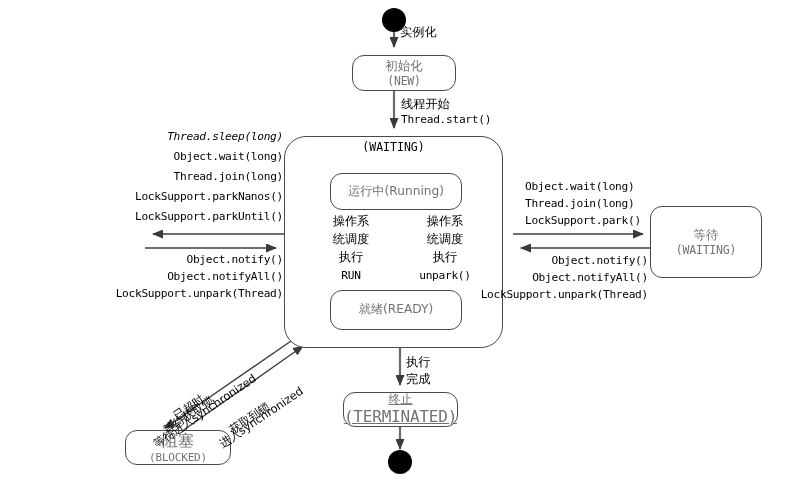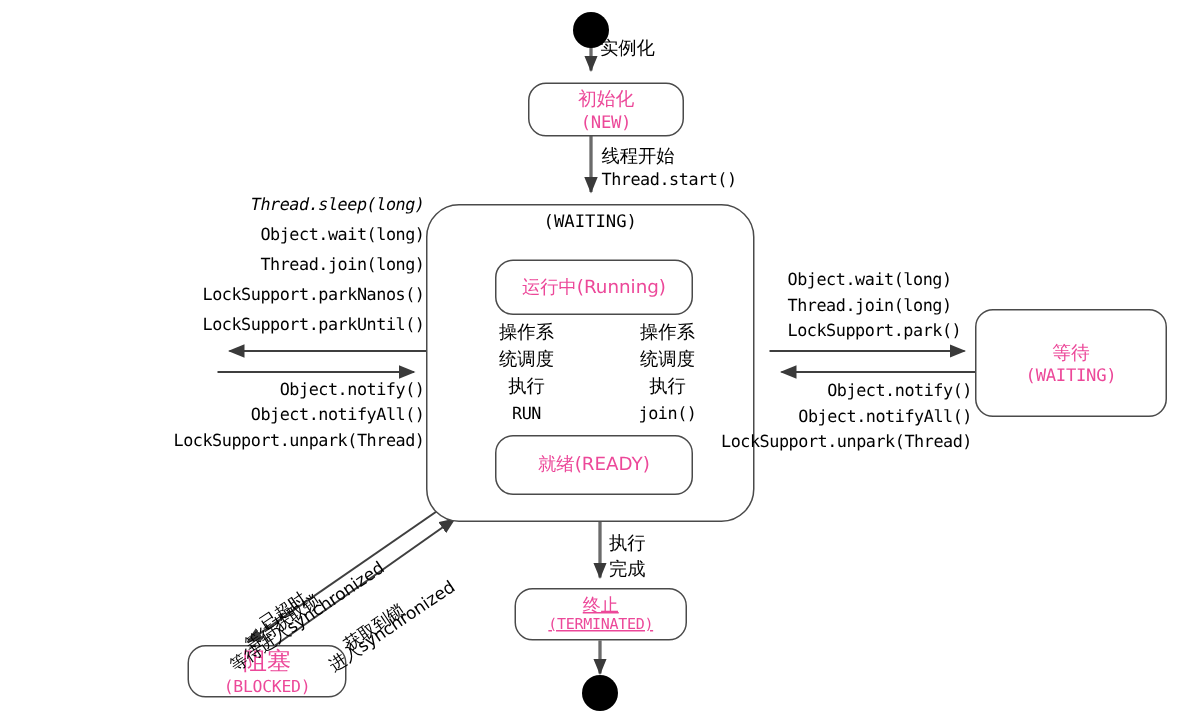--- a/index.html
+++ b/index.html
@@ -28,21 +28,21 @@
     position: absolute;
     box-sizing: border-box;
     border: 1.1px solid #4a4a4a;
     border-radius: 12px;
     background: #ffffff;
     display: flex;
     flex-direction: column;
     align-items: center;
     justify-content: center;
     line-height: 1.25;
-    color: #ec4899;
+    color: #737373;
     z-index: 3;
   }
   .node .cn {
     font-family: "DejaVu Sans", "Liberation Sans", sans-serif;
     font-size: 12.5px;
   }
   .node .en {
     font-family: "DejaVu Sans Mono", "Liberation Mono", monospace;
     font-size: 11.5px;
     letter-spacing: -0.2px;
@@ -154,33 +154,33 @@
 
   <div class="node oneline" style="left:330px; top:290px; width:132px; height:40px;">
     <span class="cn" style="font-size:12.2px;">就绪(READY)</span>
   </div>
 
   <div class="node oneline" style="left:330px; top:173px; width:132px; height:37px;">
     <span class="cn" style="font-size:12.2px;">运行中(Running)</span>
   </div>
 
 
-  <div class="node" style="left:650px; top:206px; width:128px; height:72px;">
+  <div class="node" style="left:650px; top:206px; width:112px; height:72px;">
     <span class="cn">等待</span>
     <span class="en">(WAITING)</span>
   </div>
 
   <div class="node" style="left:125px; top:430px; width:106px; height:35px;">
     <span class="cn" style="font-size:16px;">阻塞</span>
     <span class="en" style="font-size:11px;">(BLOCKED)</span>
   </div>
 
   <div class="node" style="left:343px; top:392px; width:115px; height:35px;text-decoration:underline;">
     <span class="cn" style="font-size:12px;">终止</span>
-    <span class="en" style="font-size:10px;">(TERMINATED)</span>
+    <span class="en" style="font-size:16px;">(TERMINATED)</span>
   </div>
 
   <div class="label cnf l" style="left:400px; top:25px;">实例化</div>
 
   <div class="label cnf l" style="left:401px; top:97px;">线程开始</div>
   <div class="label mono l" style="left:401px; top:113px;">Thread.start()</div>
 
   <div class="label mono r" style="left:83px; top:130px; width:200px;font-style:italic;">Thread.sleep(long)</div>
   <div class="label mono r" style="left:83px; top:150px; width:200px;">Object.wait(long)</div>
   <div class="label mono r" style="left:83px; top:170px; width:200px;">Thread.join(long)</div>
@@ -200,21 +200,21 @@
   <div class="label mono r" style="left:448px; top:288px; width:200px;">LockSupport.unpark(Thread)</div>
 
   <div class="label cnf c" style="left:325px; top:214px; width:52px;">操作系</div>
   <div class="label cnf c" style="left:325px; top:232px; width:52px;">统调度</div>
   <div class="label cnf c" style="left:325px; top:250px; width:52px;">执行</div>
   <div class="label mono c" style="left:325px; top:269px; width:52px;">RUN</div>
 
   <div class="label cnf c" style="left:417px; top:214px; width:56px;">操作系</div>
   <div class="label cnf c" style="left:417px; top:232px; width:56px;">统调度</div>
   <div class="label cnf c" style="left:417px; top:250px; width:56px;">执行</div>
-  <div class="label mono c" style="left:414px; top:269px; width:62px;">join()</div>
+  <div class="label mono c" style="left:414px; top:269px; width:62px;">unpark()</div>
 
   <div class="rot" style="left:170px; top:410px; transform: rotate(-34deg);">已超时</div>
   <div class="rot" style="left:160px; top:424px; transform: rotate(-34deg);">等待获取锁</div>
   <div class="rot" style="left:150px; top:438px; transform: rotate(-34deg);">等待进入synchronized</div>
 
   <div class="rot" style="left:226px; top:424px; transform: rotate(-34deg);">获取到锁</div>
   <div class="rot" style="left:216px; top:438px; transform: rotate(-34deg);">进入synchronized</div>
 
   <div class="label cnf l" style="left:406px; top:355px;">执行</div>
   <div class="label cnf l" style="left:406px; top:372px;">完成</div>

